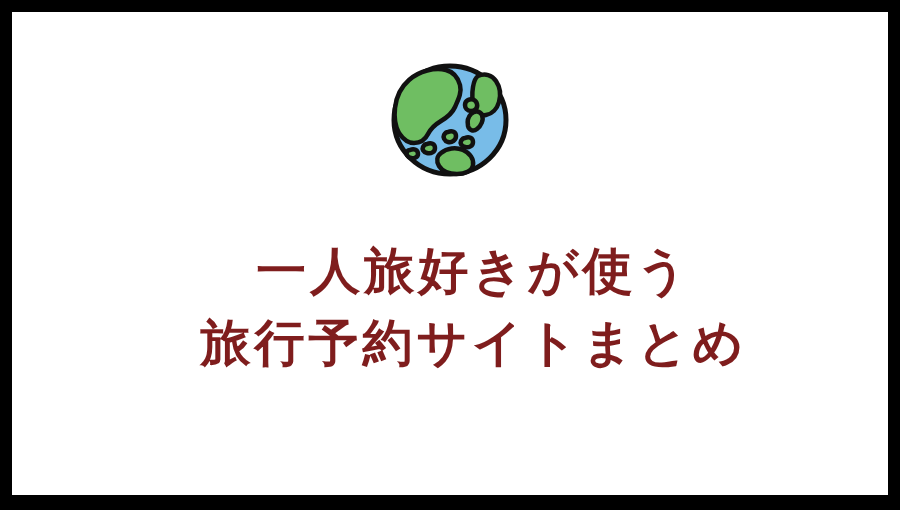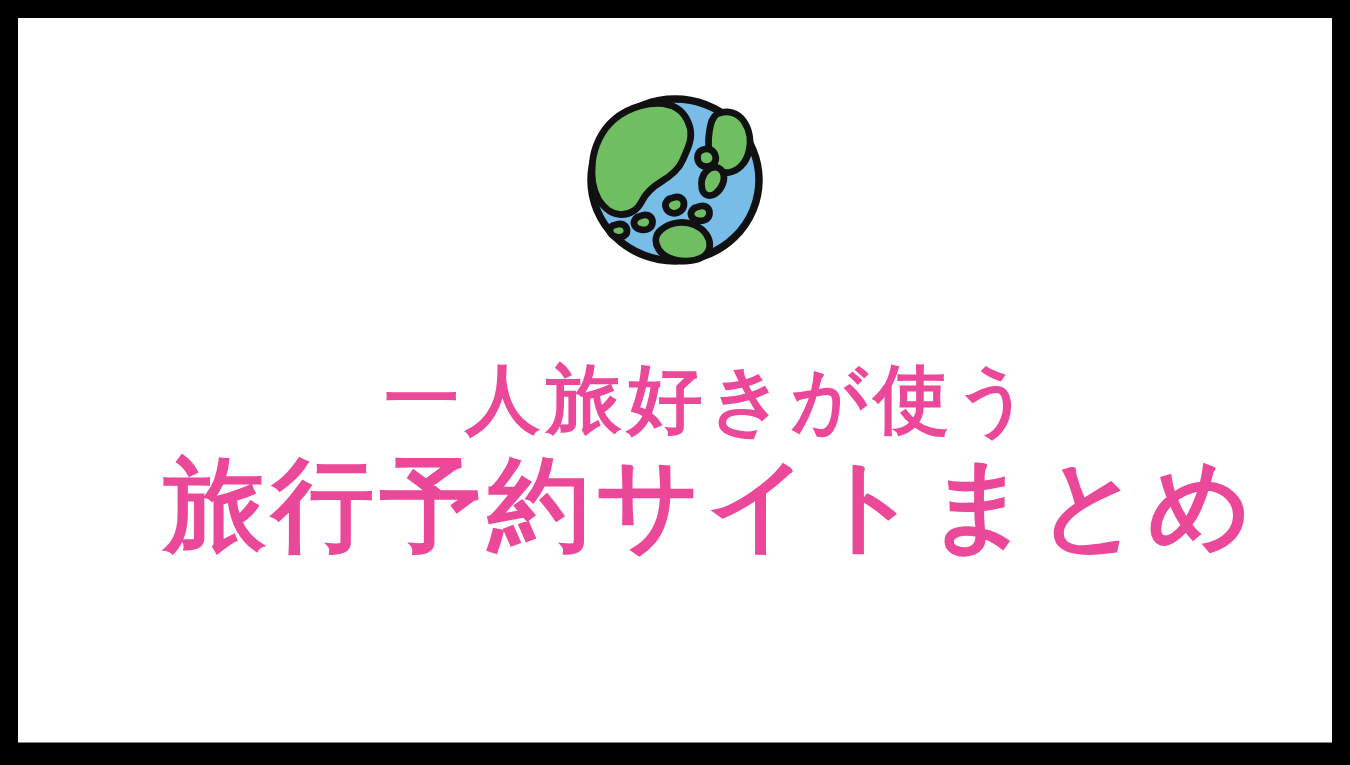--- a/index.html
+++ b/index.html
@@ -54,36 +54,36 @@
   #headline-block {
     position: absolute;
     left: 0;
     right: 0;
     top: 228px;
     text-align: center;
   }
 
   .headline-line {
     display: block;
-    color: #ec4899;
-    font-family: Liberation Mono, monospace;
+    color: #7f1d1d;
+    font-family: Liberation Sans, sans-serif;
     font-weight: 700;
     white-space: nowrap;
     padding-left: 44px;
   }
 
   #headline-line-1 {
     font-size: 50px;
     line-height: 62px;
     letter-spacing: 4px;
     text-indent: 4px;
   }
 
   #headline-line-2 {
-    font-size: 68px;
+    font-size: 50px;
     line-height: 62px;
     letter-spacing: 4px;
     text-indent: 4px;
     margin-top: 10px;
   }
 </style>
 </head>
 <body>
 
 <div id="thumbnail-card">

